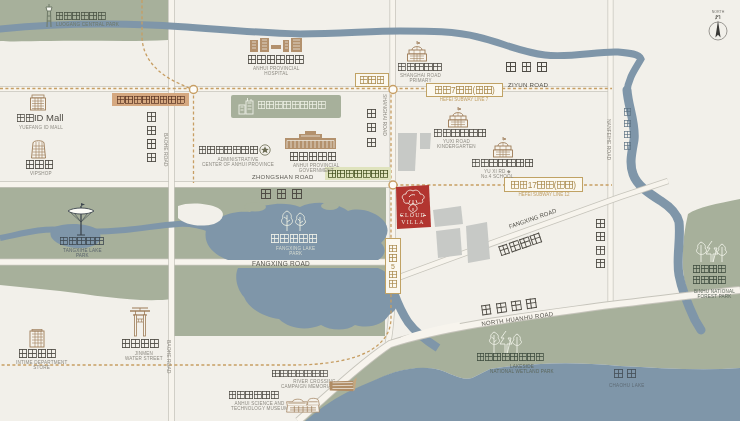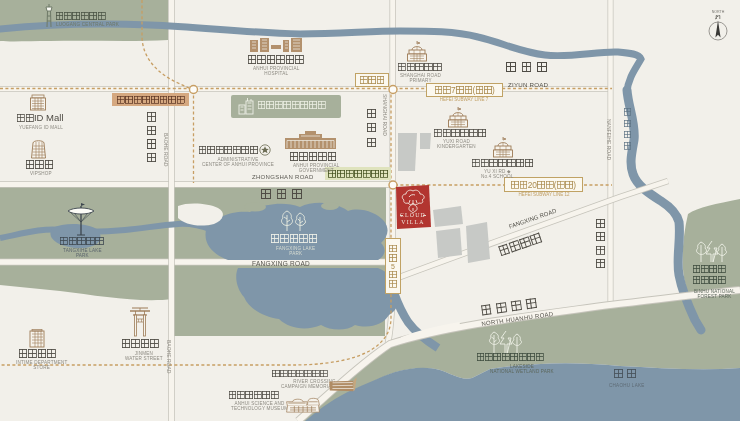--- a/index.html
+++ b/index.html
@@ -138,21 +138,21 @@
 <div class="lbl" style="left:325px;top:167px;width:66px;height:13px;background:#dfe3bd;color:#414e1c;font-size:8.6px;display:flex;align-items:center;justify-content:center;">
       <span class="z"></span>
       <span class="z"></span>
       <span class="z"></span>
       <span class="z"></span>
       <span class="z"></span>
       <span class="z"></span>
       <span class="z"></span>
     </div>
 
-<div class="lbl goldbox" style="left:504px;top:177px;width:77px;height:13px;font-size:8.4px;"><span class="z"></span><span class="z"></span><b style="font-weight:normal">20</b><span class="z"></span><span class="z"></span>(<span class="z"></span><span class="z"></span>)</div>
+<div class="lbl goldbox" style="left:504px;top:177px;width:77px;height:13px;font-size:8.4px;"><span class="z"></span><span class="z"></span><b style="font-weight:normal">17</b><span class="z"></span><span class="z"></span>(<span class="z"></span><span class="z"></span>)</div>
 <div class="lbl" style="left:508px;top:192px;width:72px;text-align:center;color:#c2a168;font-size:4.5px;">HEFEI SUBWAY LINE 12</div>
 
 <div class="lbl goldbox vert v5" style="left:385px;top:238px;width:14px;height:54px;font-size:8.4px;">
       <span class="z"></span>
       <span class="z"></span>
       <b style="font-weight:normal;font-size:7px;">5</b>
       <span class="z"></span>
       <span class="z"></span>
     </div>
 

